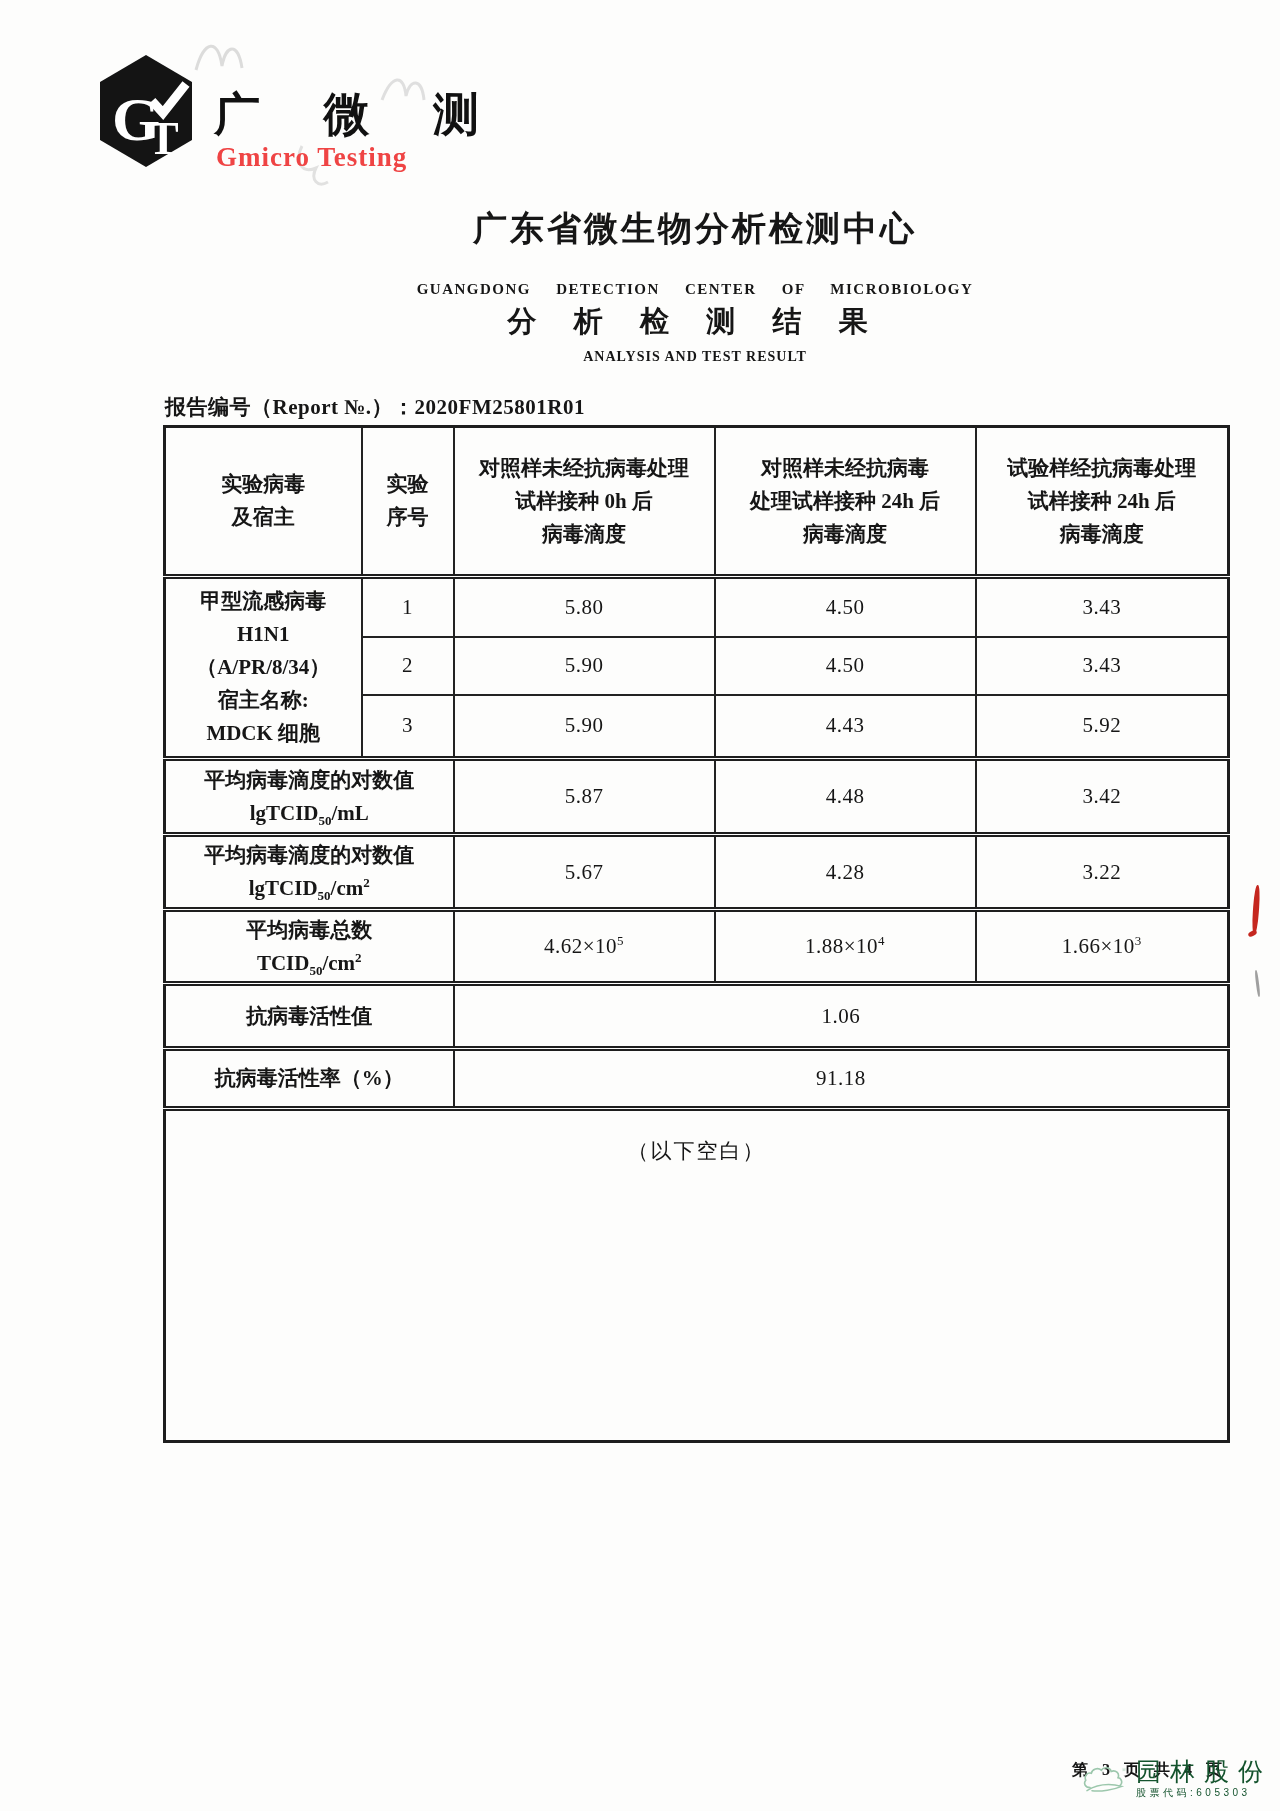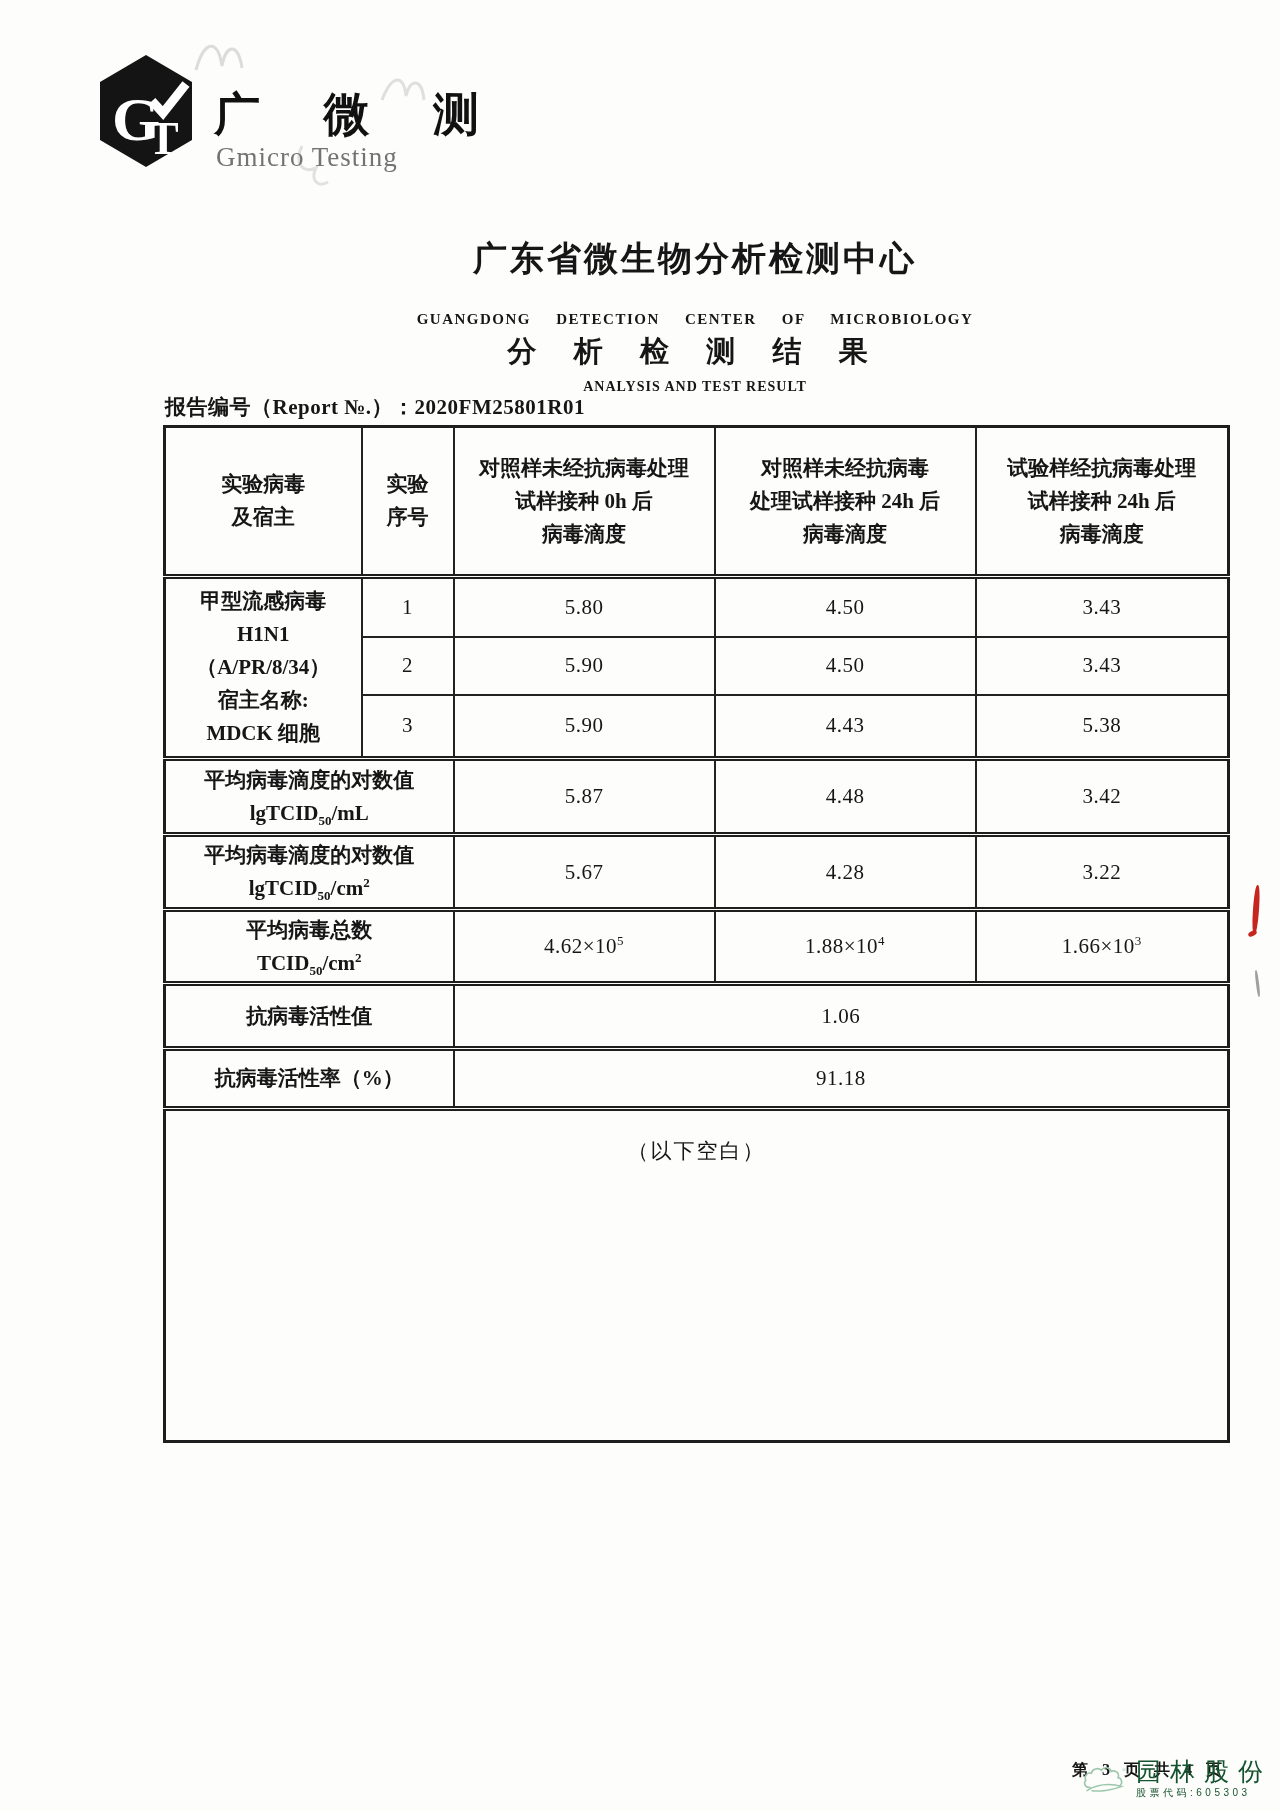--- a/index.html
+++ b/index.html
@@ -15,25 +15,25 @@
   
   .logo-block{position:absolute;left:96px;top:44px;width:420px;height:130px;}
   .hex{position:absolute;left:0;top:8px;}
   .logo-cn{
     position:absolute;left:118px;top:40px;
     font-size:46px;font-weight:700;letter-spacing:26px;white-space:nowrap;
     color:#111;
   }
   .logo-en{
     position:absolute;left:120px;top:98px;
-    font-size:27px;font-weight:400;letter-spacing:1px;color:#737373;
+    font-size:27px;font-weight:700;letter-spacing:1px;color:#ef4444;
   }
   .scribbles{position:absolute;left:0;top:-14px;opacity:.45;}
   
-  .header-center{position:absolute;left:163px;top:240px;width:1064px;text-align:center;}
+  .header-center{position:absolute;left:163px;top:210px;width:1064px;text-align:center;}
   .title-cn{font-size:34px;font-weight:700;letter-spacing:3px;line-height:38px;}
   .title-en{margin-top:33px;font-size:15px;font-weight:700;letter-spacing:1.5px;word-spacing:20px;line-height:16px;}
   .result-cn{margin-top:7px;font-size:29px;font-weight:700;letter-spacing:15px;line-height:34px;}
   .result-en{margin-top:11px;font-size:14px;font-weight:700;letter-spacing:1px;line-height:15px;}
   
   .report-no{position:absolute;left:165px;top:393px;font-size:21px;font-weight:600;letter-spacing:.5px;}
   
   table.results{
     position:absolute;left:163px;top:425px;
     width:1064px;table-layout:fixed;border-collapse:collapse;
@@ -151,21 +151,21 @@
     <tr style="height:58px">
       <td class="valcell">2</td>
       <td class="valcell">5.90</td>
       <td class="valcell">4.50</td>
       <td class="valcell">3.43</td>
     </tr>
     <tr style="height:64px">
       <td class="valcell">3</td>
       <td class="valcell">5.90</td>
       <td class="valcell">4.43</td>
-      <td class="valcell">5.38</td>
+      <td class="valcell">5.92</td>
     </tr>
     <tr class="dbl" style="height:76px">
       <td class="labelcell" colspan="2">
         <div>平均病毒滴度的对数值</div>
         <div><span>lgTCID</span><sub>50</sub><span>/mL</span></div>
       </td>
       <td class="valcell">5.87</td>
       <td class="valcell">4.48</td>
       <td class="valcell">3.42</td>
     </tr>

